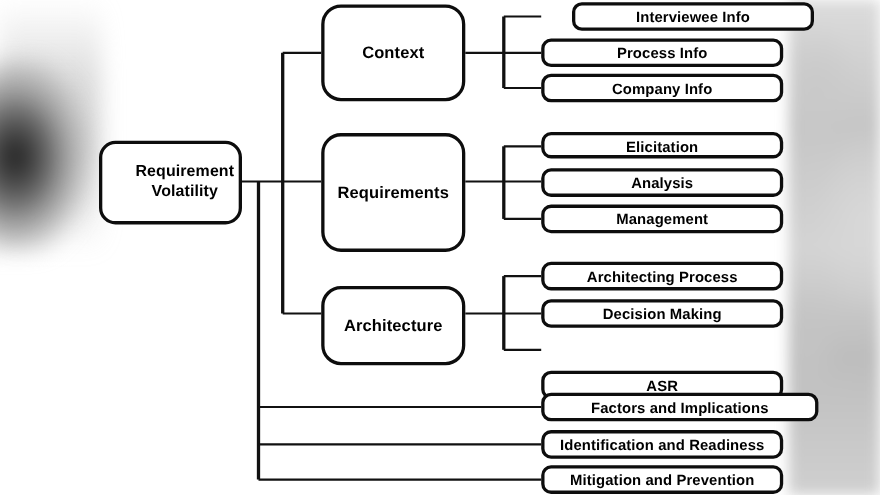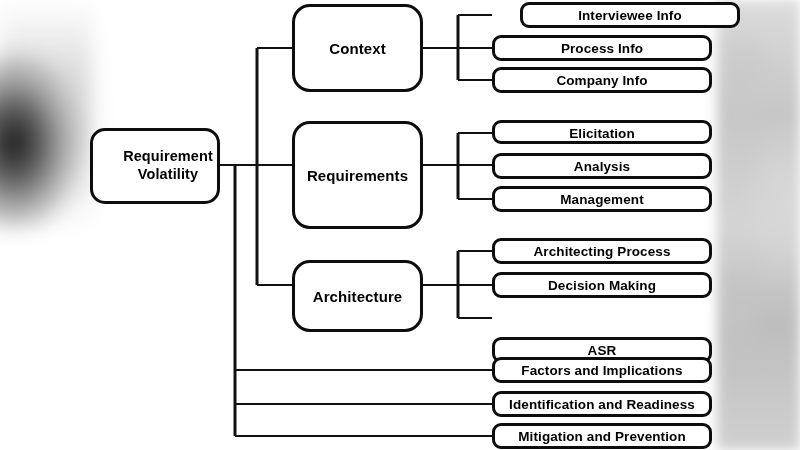--- a/index.html
+++ b/index.html
@@ -183,21 +183,21 @@
   <div class="node leaf" style="left:492px; top:238px; width:220px; height:26px;">
     <span>Architecting Process</span>
   </div>
   <div class="node leaf" style="left:492px; top:272px; width:220px; height:26px;">
     <span>Decision Making</span>
   </div>
   <div class="node leaf" style="left:492px; top:305px; width:220px; height:26px;margin-top:32px;">
     <span>ASR</span>
   </div>
 
-  <div class="node wide" style="left:492px; top:357px; width:220px; height:26px;text-align:right;">
+  <div class="node wide" style="left:492px; top:357px; width:252px; height:26px;text-align:right;">
     <span>Factors and Implications</span>
   </div>
   <div class="node wide" style="left:492px; top:391px; width:220px; height:26px;text-align:right;">
     <span>Identification and Readiness</span>
   </div>
   <div class="node wide" style="left:492px; top:423px; width:220px; height:26px;">
     <span>Mitigation and Prevention</span>
   </div>
 
 </div>

